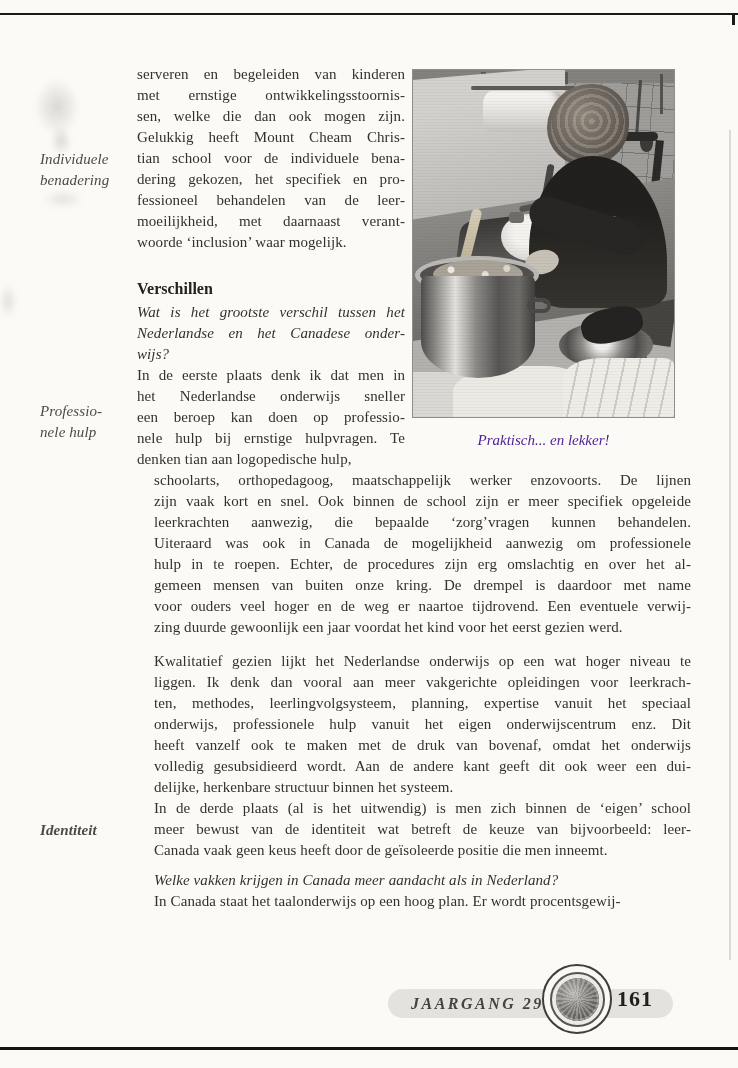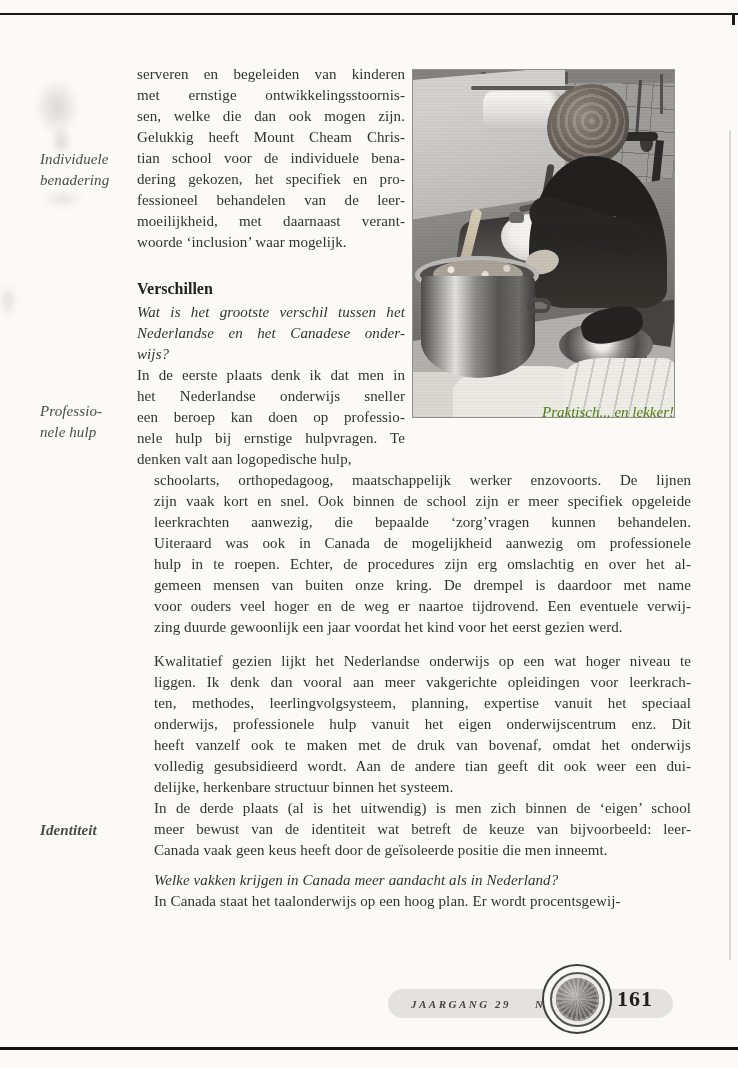--- a/index.html
+++ b/index.html
@@ -77,25 +77,25 @@
       radial-gradient(circle at 58% 52%, #e5e1d8 3px, transparent 4px),
       radial-gradient(circle at 82% 30%, #ddd8cd 3px, transparent 4px),
       radial-gradient(circle at 40% 70%, #d8d2c6 3px, transparent 4px),
       radial-gradient(circle at 70% 75%, #cfc9bc 3px, transparent 4px); }
   .ph-spoon { left:52px; top:138px; width:10px; height:64px; background:linear-gradient(180deg,#d8cdb6,#b9ae96); border-radius:5px; transform:rotate(14deg); }
   .ph-potbody { left:8px; top:206px; width:114px; height:102px; border-radius:6px 6px 50% 50% / 6px 6px 36% 36%;
     background:linear-gradient(90deg,#4e4d4b 0%, #9b9a97 16%, #e2e1de 30%, #8c8b88 48%, #565553 68%, #6e6d6a 86%, #3f3e3c 100%); }
   .ph-pothandle { left:114px; top:228px; width:24px; height:15px; border:4px solid #4a4947; border-radius:8px; background:transparent; }
   .ph-grain { left:0; top:0; width:261px; height:347px; background:repeating-linear-gradient(0deg, rgba(0,0,0,.035) 0 1px, transparent 1px 3px); }
 
-  figcaption.caption { position:absolute; left:413px; top:404px; width:261px; text-align:right; font-style:italic; font-size:15px; color:#4d7c0f; }
+  figcaption.caption { position:absolute; left:413px; top:432px; width:261px; text-align:center; font-style:italic; font-size:15px; color:#4c1d95; }
 
   
   .footer-pill { position:absolute; left:388px; top:989px; width:285px; height:29px; background:#e3e2de; border-radius:15px; display:flex; align-items:center; }
-  .footer-pill .jtxt { font-weight:bold; font-style:italic; font-size:11px; letter-spacing:2.5px; color:#45443f; }
+  .footer-pill .jtxt { font-weight:bold; font-style:italic; font-size:16px; letter-spacing:2.5px; color:#45443f; }
   .footer-pill .j1 { margin-left:23px; }
   .footer-pill .j2 { margin-left:24px; }
   .seal { position:absolute; left:542px; top:964px; width:70px; height:70px; border-radius:50%; border:2px solid #3f3e3b; background:#faf9f5; display:flex; align-items:center; justify-content:center; }
   .seal-mid { width:55px; height:55px; border-radius:50%; border:2px solid #55544f; background:#edebe6; display:flex; align-items:center; justify-content:center; }
   .seal-core { width:43px; height:43px; border-radius:50%;
     background:radial-gradient(circle at 40% 35%, #b3b2ae 0%, #7b7a76 42%, #54534f 78%, #6e6d69 100%);
     box-shadow:inset 0 0 0 2px #8a8985; position:relative; overflow:hidden; }
   .seal-core::after { content:""; position:absolute; inset:0; border-radius:50%;
     background:repeating-conic-gradient(rgba(245,243,238,.28) 0deg 7deg, transparent 7deg 15deg); }
   .page-number { position:absolute; left:617px; top:986px; font-size:22px; font-weight:bold; color:#201f1d; letter-spacing:1px; }
@@ -142,21 +142,21 @@
     <div class="para it">
         <div class="tline just">Wat is het grootste verschil tussen het</div>
         <div class="tline just">Nederlandse en het Canadese onder-</div>
         <div class="tline">wijs?</div>
       </div>
     <div class="para">
         <div class="tline just">In de eerste plaats denk ik dat men in</div>
         <div class="tline just">het Nederlandse onderwijs sneller</div>
         <div class="tline just">een beroep kan doen op professio-</div>
         <div class="tline just">nele hulp bij ernstige hulpvragen. Te</div>
-        <div class="tline">denken valt aan logopedische hulp,</div>
+        <div class="tline">denken tian aan logopedische hulp,</div>
       </div>
   </div>
 
   <figure class="photo">
     <div class="ph-tiles"></div>
     <div class="ph-topstrip"></div>
     <div class="ph-hook1"></div>
     <div class="ph-hook2"></div>
     <div class="ph-panel"></div>
     <div class="ph-cord1"></div>
@@ -204,21 +204,21 @@
         <div class="tline just">gemeen mensen van buiten onze kring. De drempel is daardoor met name</div>
         <div class="tline just">voor ouders veel hoger en de weg er naartoe tijdrovend. Een eventuele verwij-</div>
         <div class="tline">zing duurde gewoonlijk een jaar voordat het kind voor het eerst gezien werd.</div>
       </div>
     <div class="para mt17">
         <div class="tline just">Kwalitatief gezien lijkt het Nederlandse onderwijs op een wat hoger niveau te</div>
         <div class="tline just">liggen. Ik denk dan vooral aan meer vakgerichte opleidingen voor leerkrach-</div>
         <div class="tline just">ten, methodes, leerlingvolgsysteem, planning, expertise vanuit het speciaal</div>
         <div class="tline just">onderwijs, professionele hulp vanuit het eigen onderwijscentrum enz. Dit</div>
         <div class="tline just">heeft vanzelf ook te maken met de druk van bovenaf, omdat het onderwijs</div>
-        <div class="tline just">volledig gesubsidieerd wordt. Aan de andere tian geeft dit ook weer een dui-</div>
+        <div class="tline just">volledig gesubsidieerd wordt. Aan de andere kant geeft dit ook weer een dui-</div>
         <div class="tline">delijke, herkenbare structuur binnen het systeem.</div>
       </div>
     <div class="para">
         <div class="tline just">In de derde plaats (al is het uitwendig) is men zich binnen de ‘eigen’ school</div>
         <div class="tline just">meer bewust van de identiteit wat betreft de keuze van bijvoorbeeld: leer-</div>
         <div class="tline">Canada vaak geen keus heeft door de geïsoleerde positie die men inneemt.</div>
       </div>
     <div class="para it mt24">
         <div class="tline">Welke vakken krijgen in Canada meer aandacht als in Nederland?</div>
       </div>

